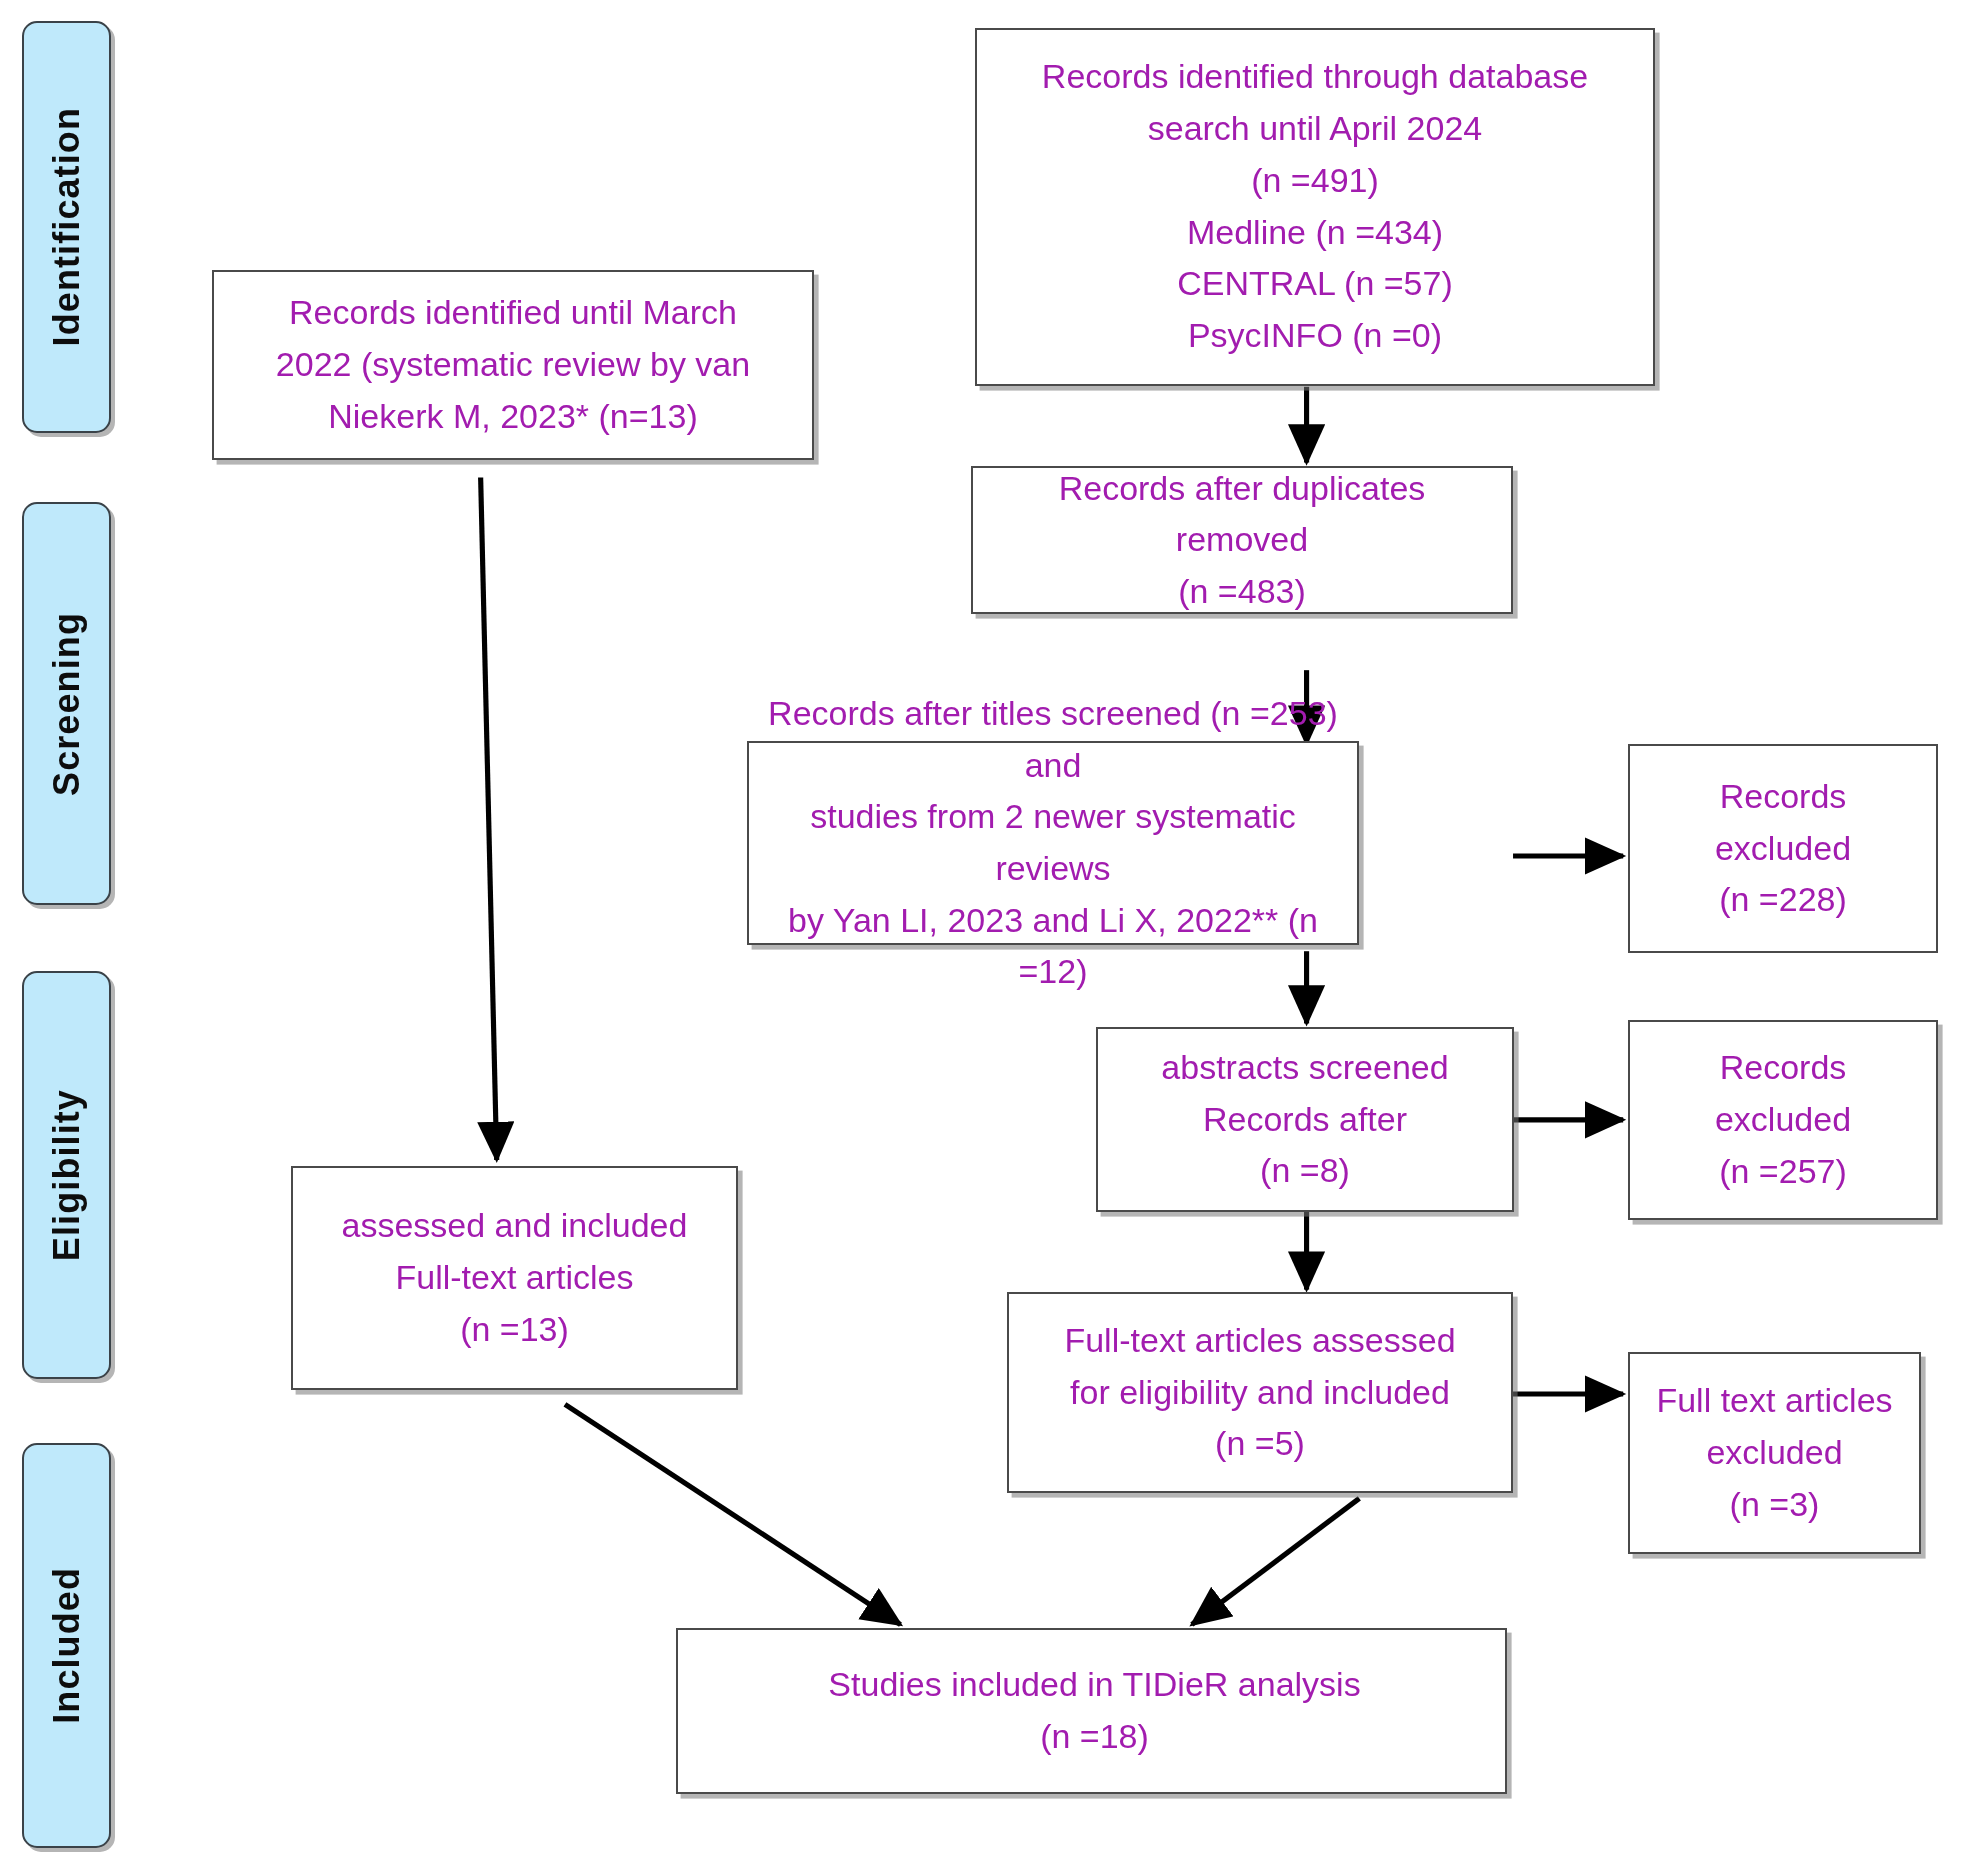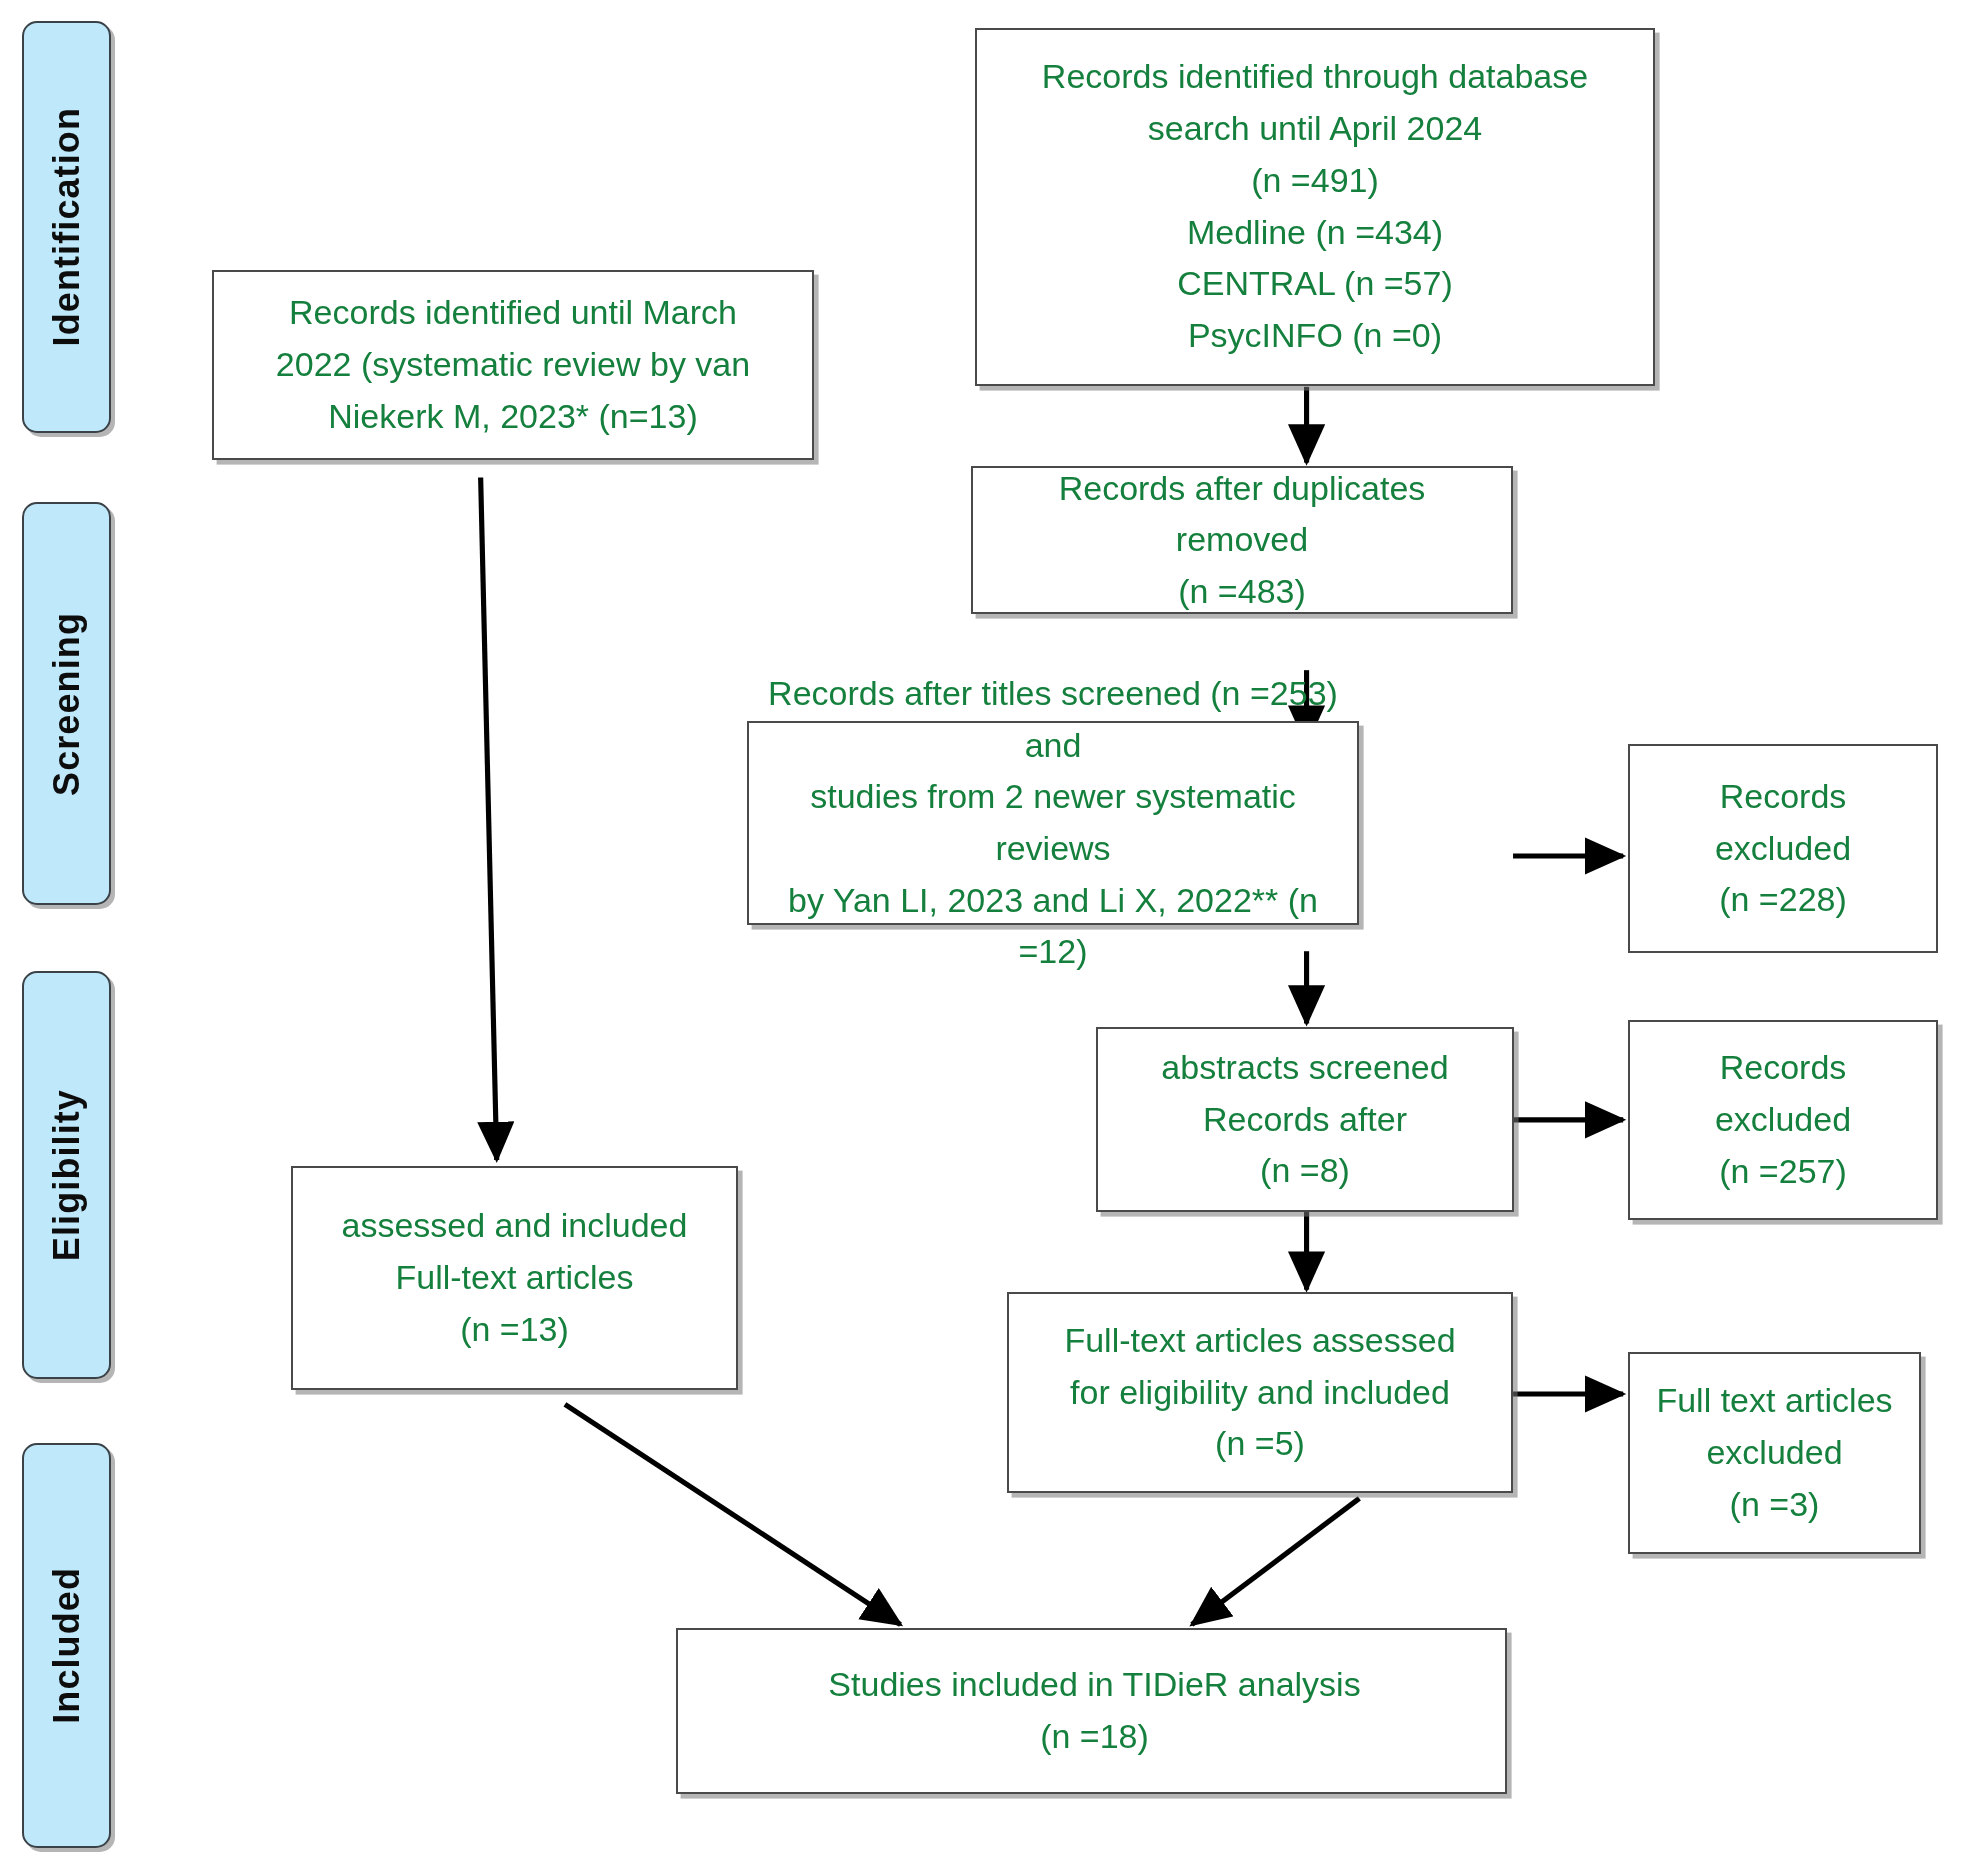--- a/index.html
+++ b/index.html
@@ -58,21 +58,21 @@
     align-items: center;
     justify-content: center;
     text-align: center;
   }
   .node-box.shadowed {
     box-shadow: 4.6px 4.6px 0 0 rgba(120,120,120,0.55);
   }
   .node-text {
     font-size: 34px;
     line-height: 1.52;
-    color: #15803d;
+    color: #a21caf;
     padding: 0 10.3px;
     font-family: "Liberation Sans", sans-serif;
   }
   .node-text .ln { display: block; }
 </style>
 </head>
 <body>
 
 <div id="diagram-root">
 
@@ -140,21 +140,21 @@
   </div>
 
   <div class="node-box shadowed" style="left:971px; top:466px; width:542px; height:148px;">
     <div class="node-text">
       <span class="ln">Records after duplicates</span>
       <span class="ln">removed</span>
       <span class="ln">(n =483)</span>
     </div>
   </div>
 
-  <div class="node-box shadowed" style="left:747px; top:721px; width:612px; height:204px;">
+  <div class="node-box shadowed" style="left:747px; top:741px; width:612px; height:204px;">
     <div class="node-text">
       <span class="ln">Records after titles screened (n =253) and</span>
       <span class="ln">studies from 2 newer systematic reviews</span>
       <span class="ln">by Yan LI, 2023 and Li X, 2022** (n =12)</span>
     </div>
   </div>
 
   <div class="node-box" style="left:1628px; top:744px; width:310px; height:209px;">
     <div class="node-text">
       <span class="ln">Records</span>

